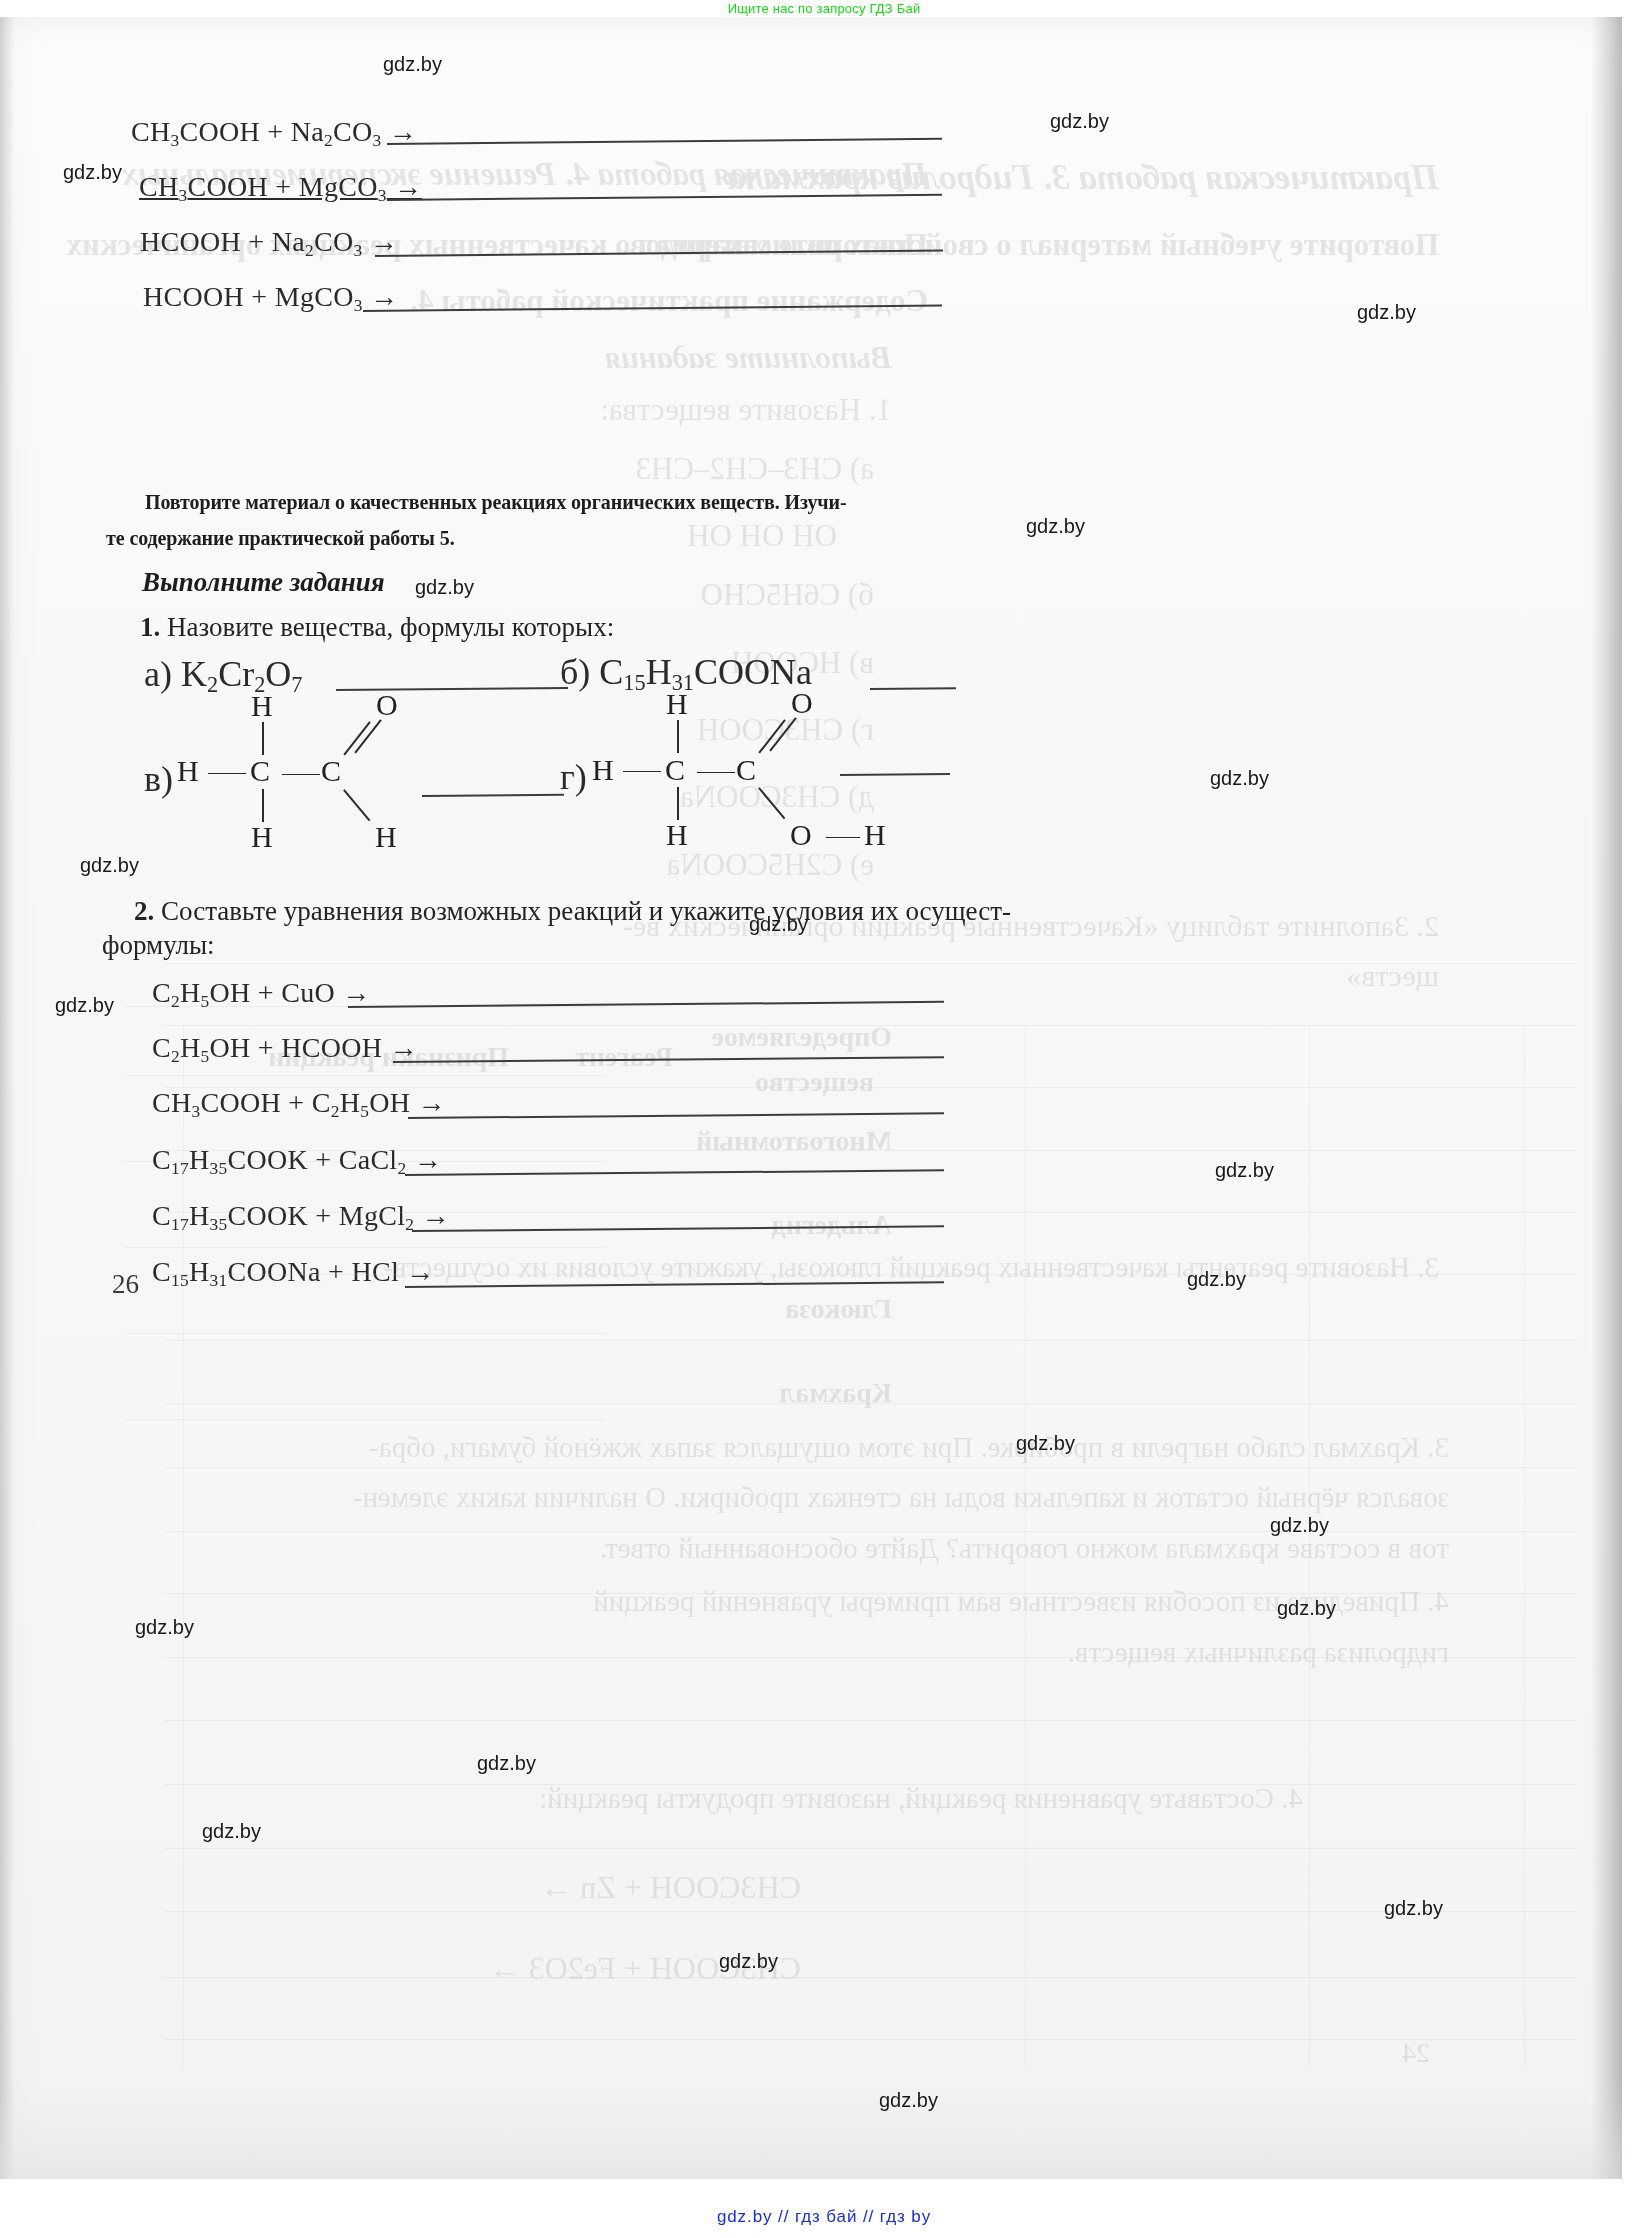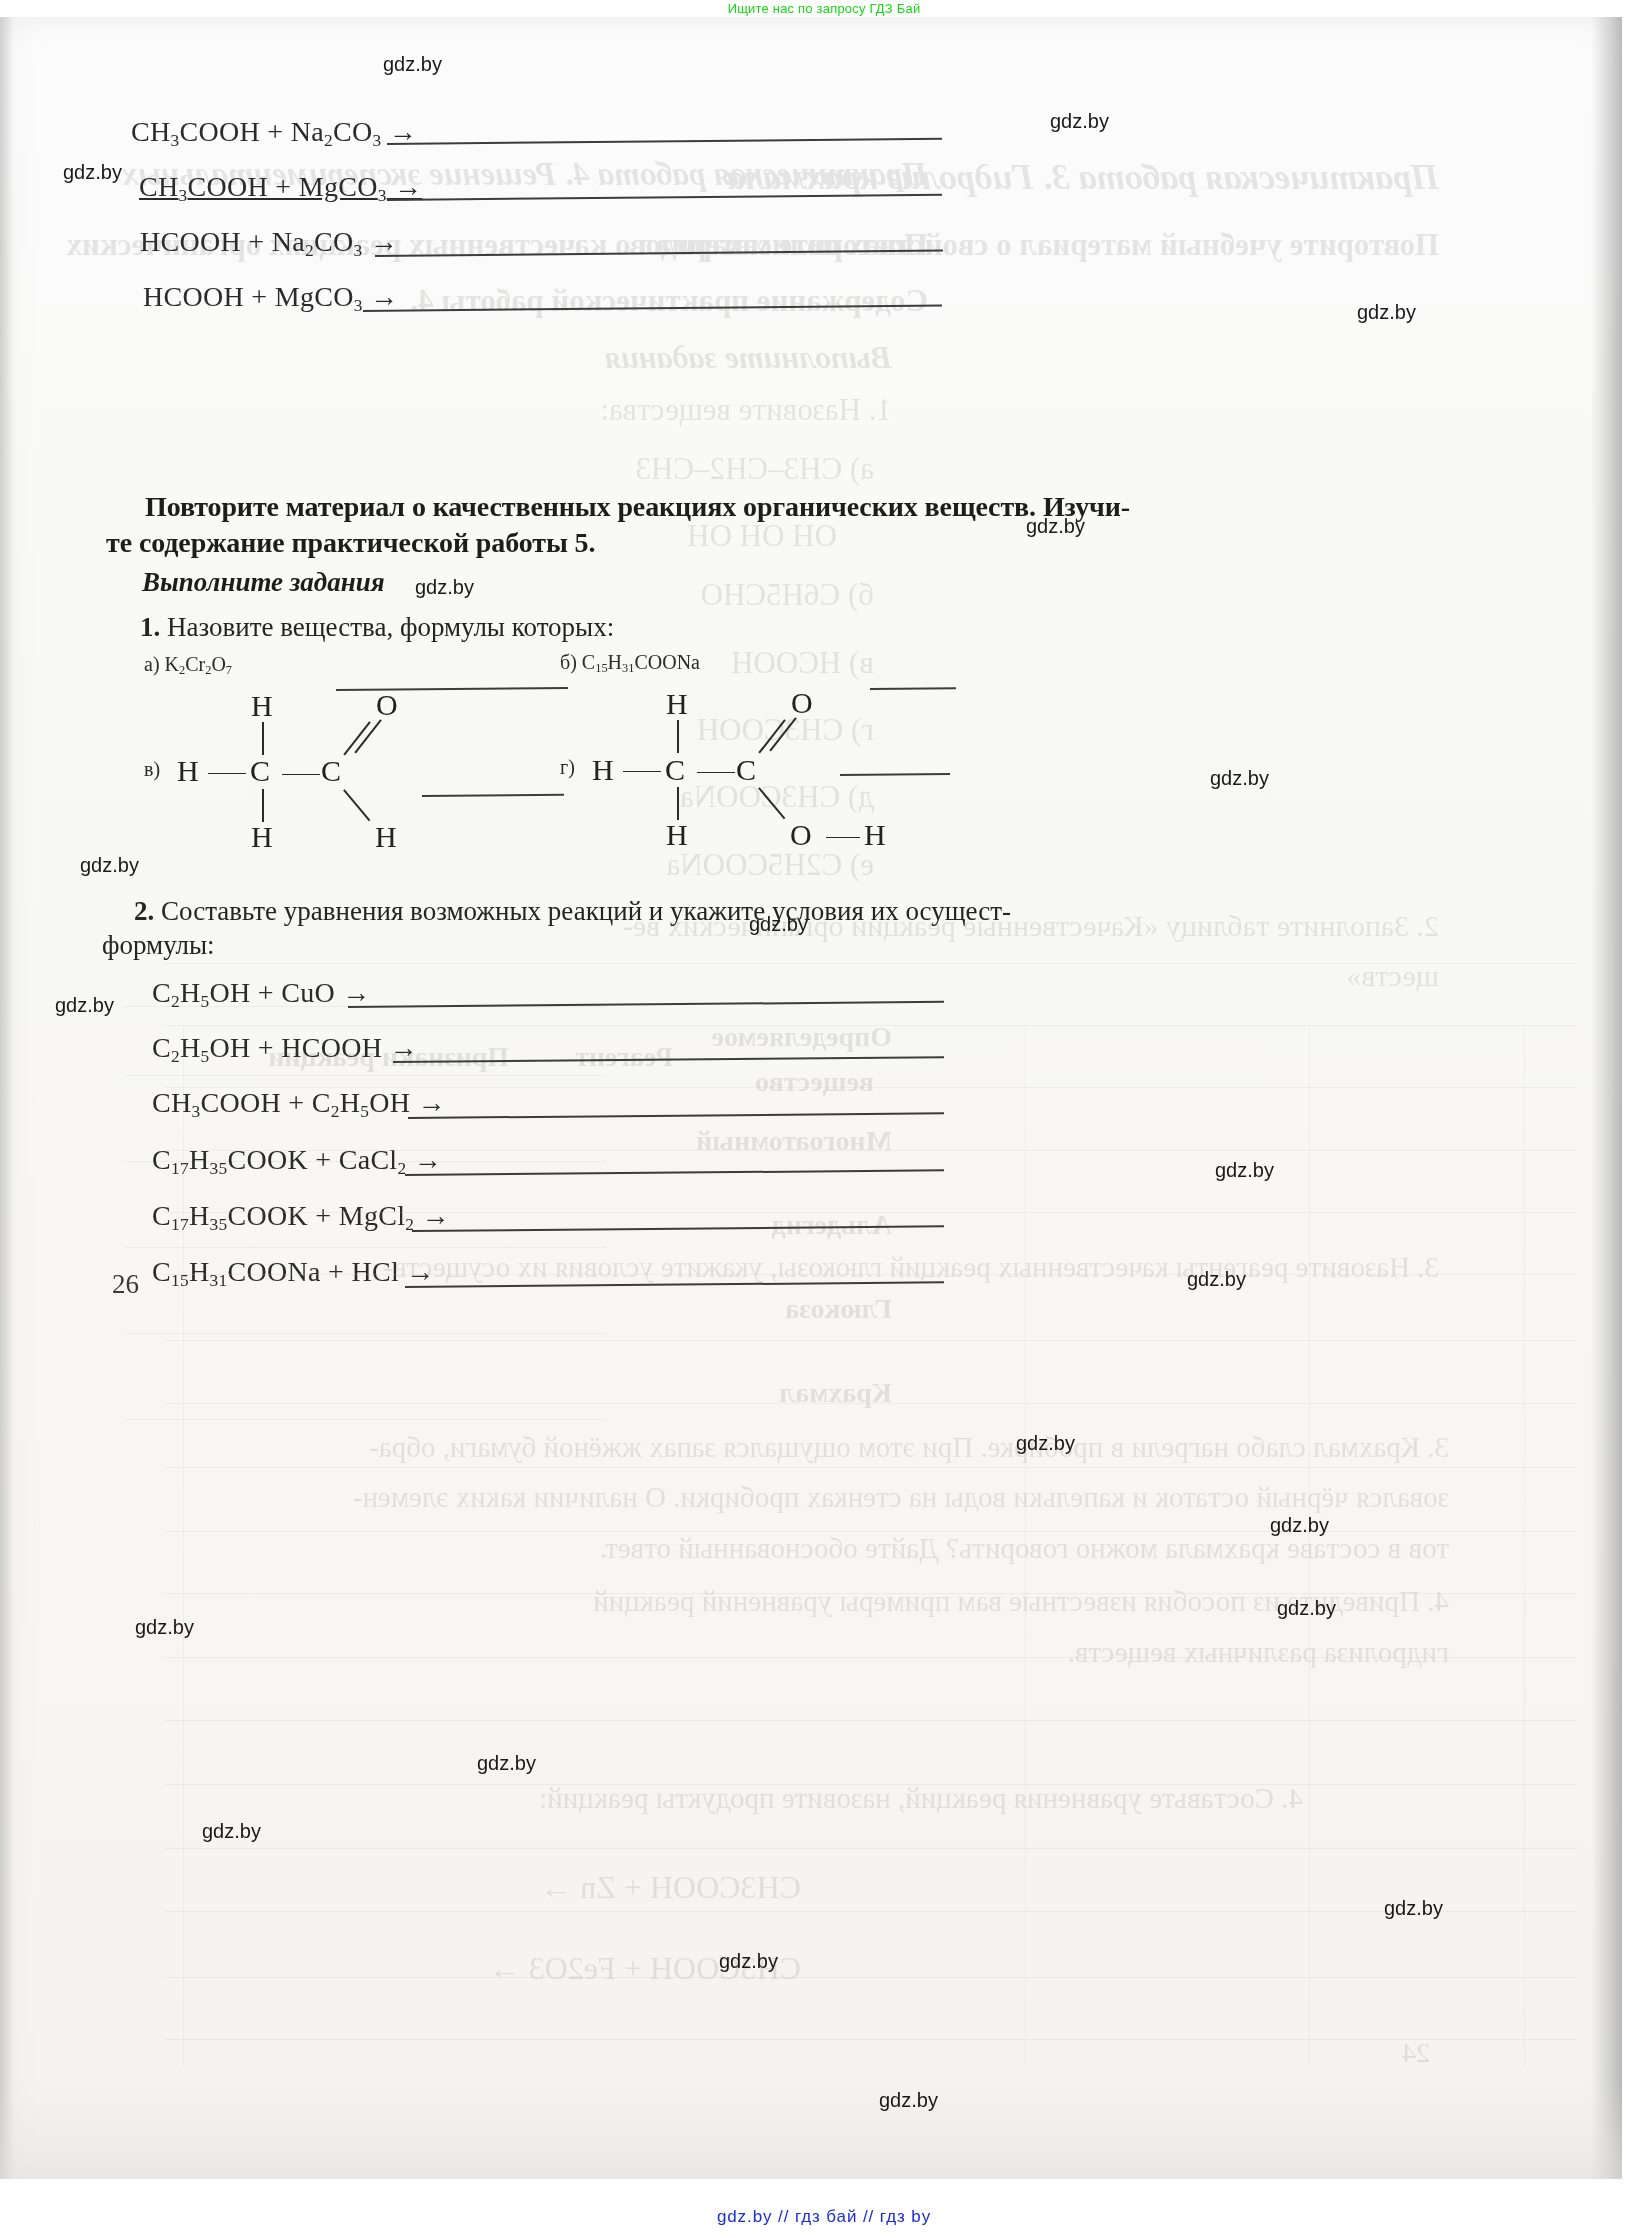--- a/index.html
+++ b/index.html
@@ -101,39 +101,39 @@
     position:absolute;white-space:nowrap;
     font-family:"Liberation Serif", serif;
     font-weight:700;font-size:33px;color:#1d1d1d;
     letter-spacing:-0.2px;
   }
   .h-title i{font-style:italic;}
 
   .para{
     position:absolute;
     font-family:"Liberation Serif", serif;
-    font-weight:700;font-size:28px;color:#1d1d1d;
+    font-weight:700;font-size:20px;color:#1d1d1d;
     letter-spacing:-0.1px;white-space:nowrap;
   }
   .subhead{
     position:absolute;white-space:nowrap;
     font-family:"Liberation Serif", serif;
     font-weight:700;font-style:italic;font-size:27px;color:#1d1d1d;
   }
   .task{
     position:absolute;white-space:nowrap;
     font-family:"Liberation Serif", serif;
     font-size:27px;color:#242424;
   }
   .task b{font-weight:700;}
 
   .formula-label{
     position:absolute;
     font-family:"Liberation Serif", serif;
-    font-size:20px;color:#2b2b2b;white-space:nowrap;
+    font-size:36px;color:#2b2b2b;white-space:nowrap;
   }
   .formula-label sub{font-size:.62em;vertical-align:-.28em;}
 
   
   .atom{
     position:absolute;
     font-family:"Liberation Serif", serif;
     font-size:30px;color:#222;
     line-height:1;
   }

